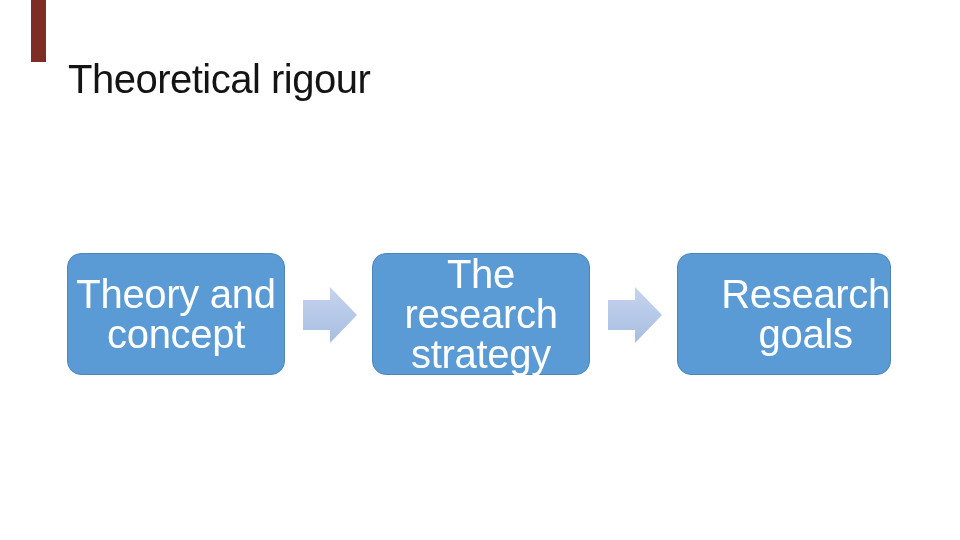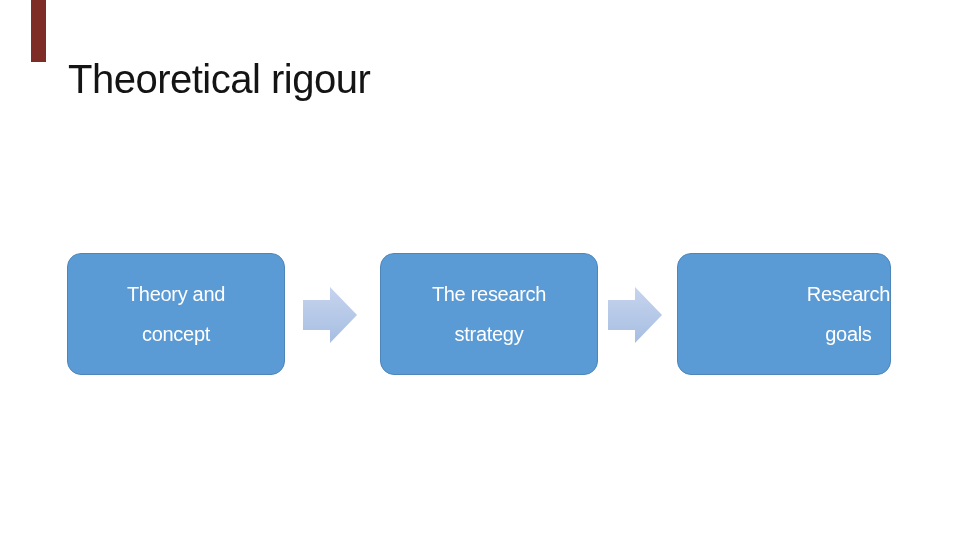--- a/index.html
+++ b/index.html
@@ -30,25 +30,25 @@
   .step{
     position:absolute;
     top:253px;height:122px;
     box-sizing:border-box;
     background:#5b9bd5;
     border:1.5px solid #4e86ba;
     border-radius:14px;
     display:flex;align-items:center;justify-content:center;
   }
   .step-1{left:67px;width:218px;}
-  .step-2{left:380px;width:218px;}
+  .step-2{left:372px;width:218px;}
   .step-3{left:677px;width:214px;justify-content:flex-end;}
   .step-label{
     color:#ffffff;
-    font-size:20px;
+    font-size:40px;
     line-height:40px;
     text-align:center;
     white-space:pre-line;
     letter-spacing:-0.3px;
   }
   .flow-arrow{
     position:absolute;
     top:287px;
     width:54px;height:56px;
   }

